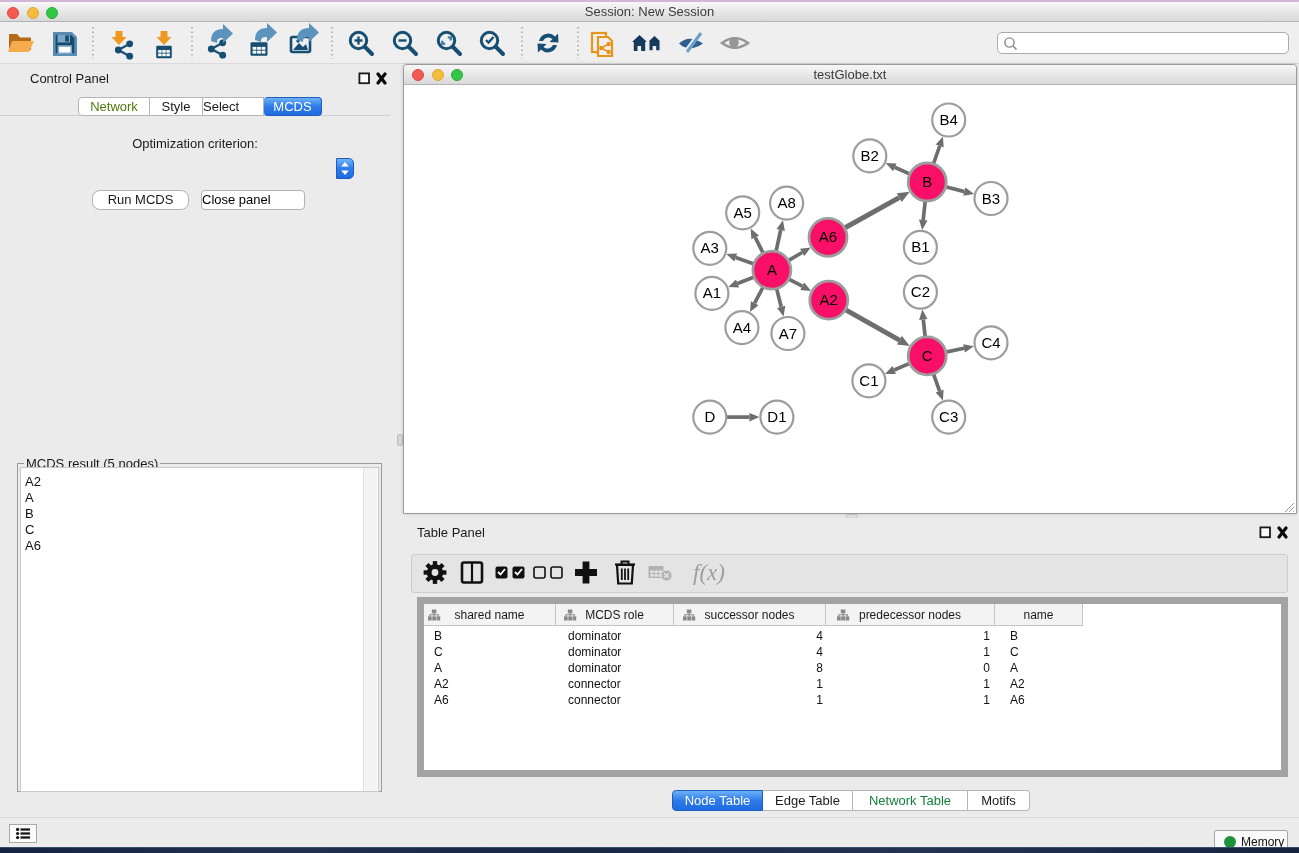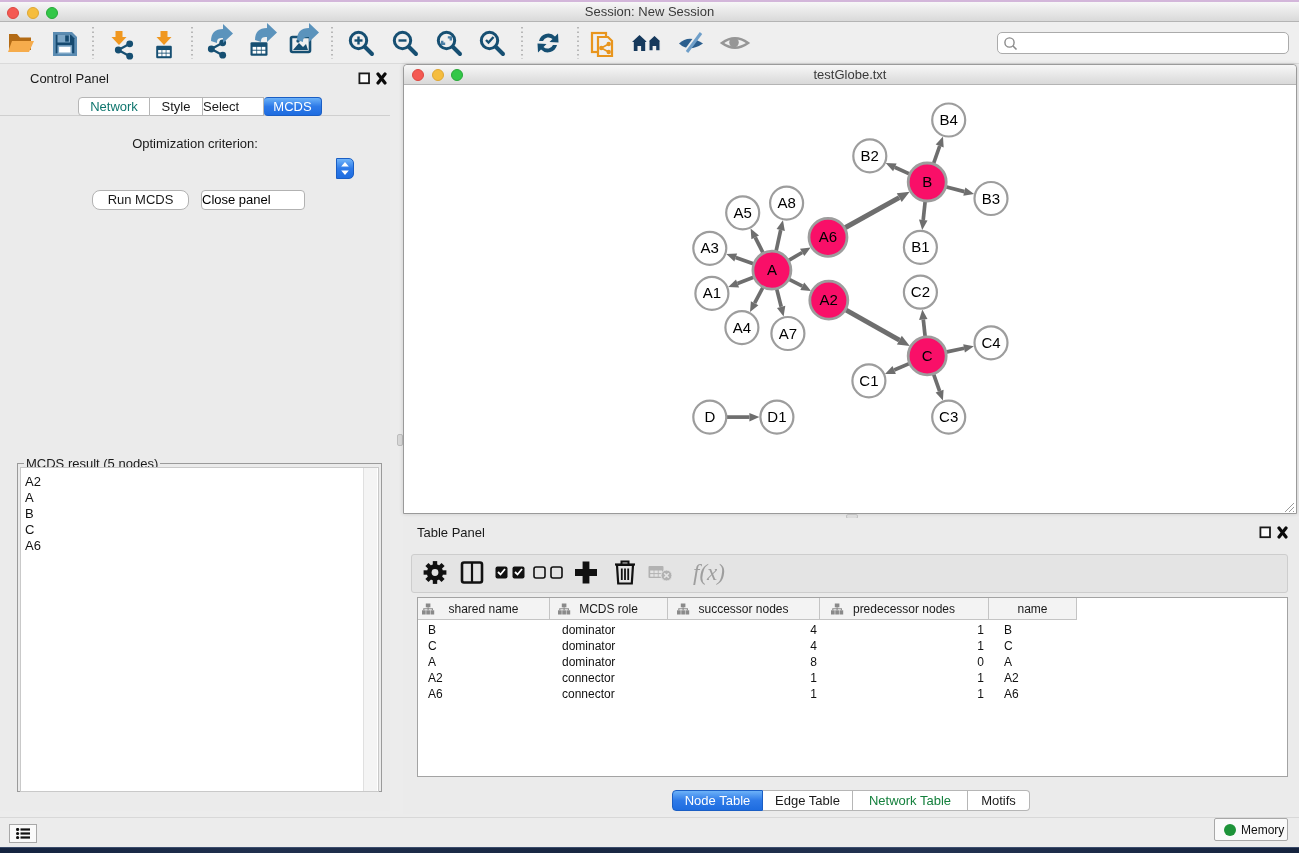--- a/index.html
+++ b/index.html
@@ -171,21 +171,21 @@
 
 <div class="abs" id="controlpanel" style="left:0;top:64px;width:390px;height:746px;background:#ebebeb;">
   <div class="abs paneltitle" style="left:30px;top:7px;">Control Panel</div>
   <svg class="abs" style="left:358px;top:8px;" width="30" height="13" viewBox="0 0 30 13">
     <rect x="1.4" y="1.4" width="9.6" height="9.8" fill="#fdfdfd" stroke="#1a1a1a" stroke-width="1.8"></rect>
     <path d="M20,2 L27,11 M27,2 L20,11" stroke="#0a0a0a" stroke-width="3.2" stroke-linecap="round"></path>
   </svg>
 
   <div class="abs" style="left:0;top:51px;width:390px;height:696px;background:#ebebeb;border-top:1px solid #cfcfcf;"></div>
   <div class="abs" style="left:78px;top:33px;height:19px;display:flex;font-size:13px;">
-    <div style="width:72px;background:#fff;border:1px solid #b6b6b6;border-radius:4px 0 0 4px;text-align:center;line-height:17px;color:#0f766e;">Network</div>
+    <div style="width:72px;background:#fff;border:1px solid #b6b6b6;border-radius:4px 0 0 4px;text-align:center;line-height:17px;color:#4d7c0f;">Network</div>
     <div style="width:53px;background:#fff;border:1px solid #b6b6b6;border-left:none;text-align:center;line-height:17px;color:#1a1a1a;">Style</div>
     <div style="width:61px;background:#fff;border:1px solid #b6b6b6;border-left:none;border-radius:0 0 0 0;text-align:left;line-height:17px;color:#1a1a1a;">Select</div>
     <div style="width:58px;background:linear-gradient(#6cb2f8,#2e7ae8 50%,#1e6ce0);border:1px solid #1a5ec4;border-left:none;border-radius:4px;text-align:center;line-height:17px;color:#fff;position:relative;top:0px;">MCDS</div>
   </div>
 
   <div class="abs" style="left:0;top:72px;width:390px;text-align:center;font-size:13px;color:#1a1a1a;">Optimization criterion:</div>
 
   <div class="abs" style="left:336px;top:94px;width:18px;height:21px;background:linear-gradient(#70b4f9,#2e7ae8 50%,#1e6ce0);border-radius:0 5px 5px 0;border:1px solid #1a5ec4;">
     <svg width="16" height="19" viewBox="0 0 16 19">
         <path d="M4.2,7.4 L8,3 L11.8,7.4 Z" fill="#fff"></path>
@@ -371,21 +371,21 @@
       <rect x="-8.8" y="1.6" width="3.4" height="2.6" fill="#e4e4e4"></rect>
         <rect x="-4.6" y="1.6" width="3.4" height="2.6" fill="#e4e4e4"></rect>
         <rect x="-0.4" y="1.6" width="3.4" height="2.6" fill="#e4e4e4"></rect>
       <circle cx="7.5" cy="3" r="5.5" fill="#8a8a8a" stroke="#e4e4e4" stroke-width="1"></circle>
       <path d="M5.2,0.7 L9.8,5.3 M9.8,0.7 L5.2,5.3" stroke="#e4e4e4" stroke-width="1.6"></path>
     </g>
 
     <text x="282" y="25.5" font-size="23" font-style="italic" fill="#9e9e9e" font-family="Liberation Serif, serif">f(x)</text>
   </svg>
 
-  <div class="abs" style="left:14px;top:79px;width:871px;height:180px;background:#fff;border:1px solid #a3a3a3;">
+  <div class="abs" style="left:14px;top:79px;width:871px;height:180px;background:#fff;border:7px solid #a3a3a3;">
 
     <div class="abs" style="left:0;top:0;height:22px;width:659px;display:flex;font-size:12px;color:#1a1a1a;">
       <div style="width:132px;background:#f3f3f3;border-right:1px solid #c4c4c4;border-bottom:1px solid #c4c4c4;position:relative;text-align:center;line-height:22px;">shared name</div>
       <div style="width:118px;background:#f3f3f3;border-right:1px solid #c4c4c4;border-bottom:1px solid #c4c4c4;position:relative;text-align:center;line-height:22px;">MCDS role</div>
       <div style="width:152px;background:#f3f3f3;border-right:1px solid #c4c4c4;border-bottom:1px solid #c4c4c4;position:relative;text-align:center;line-height:22px;">successor nodes</div>
       <div style="width:169px;background:#f3f3f3;border-right:1px solid #c4c4c4;border-bottom:1px solid #c4c4c4;position:relative;text-align:center;line-height:22px;">predecessor nodes</div>
       <div style="width:88px;background:#f3f3f3;border-right:1px solid #c4c4c4;border-bottom:1px solid #c4c4c4;position:relative;text-align:center;line-height:22px;">name</div>
     </div>
     <svg class="abs" style="left:0;top:0;" width="680" height="22" viewBox="0 0 680 22">
       <g id="hier" transform="translate(4,5.5)" fill="#8a8a8a">
@@ -450,20 +450,20 @@
 <div class="abs" id="statusbar" style="left:0;top:817px;width:1299px;height:30px;background:#ececec;border-top:1px solid #d8d8d8;">
   <div class="abs" style="left:9px;top:6px;width:28px;height:19px;background:#fafafa;border:1px solid #a8a8a8;"></div>
   <svg class="abs" style="left:16px;top:10px;" width="14" height="11" viewBox="0 0 14 11" fill="#111">
     <circle cx="1.6" cy="1.5" r="1.6"></circle>
       <circle cx="1.6" cy="5.5" r="1.6"></circle>
       <circle cx="1.6" cy="9.5" r="1.6"></circle>
     <rect x="4.5" y="0.4" width="9.5" height="2.2"></rect>
       <rect x="4.5" y="4.4" width="9.5" height="2.2"></rect>
       <rect x="4.5" y="8.4" width="9.5" height="2.2"></rect>
   </svg>
-  <div class="abs" style="left:1214px;top:0;width:74px;height:23px;background:#fafafa;border:1px solid #a8a8a8;border-radius:2px;">
+  <div class="abs" style="left:1214px;top:12px;width:74px;height:23px;background:#fafafa;border:1px solid #a8a8a8;border-radius:2px;">
     <div style="position:absolute;left:9px;top:5px;width:12px;height:12px;border-radius:50%;background:#1d9339;"></div>
     <div style="position:absolute;left:26px;top:0;font-size:12px;line-height:22px;color:#111;">Memory</div>
   </div>
 </div>
 
 <div class="abs" style="left:0;top:847px;width:1299px;height:6px;background:linear-gradient(90deg,#14233f,#20304e 20%,#182742 45%,#233352 70%,#15233e);"></div>
 <div class="abs" style="left:0;top:847px;width:1299px;height:1px;background:#4a5d7e;opacity:0.7;"></div>
 
 </body></html>

